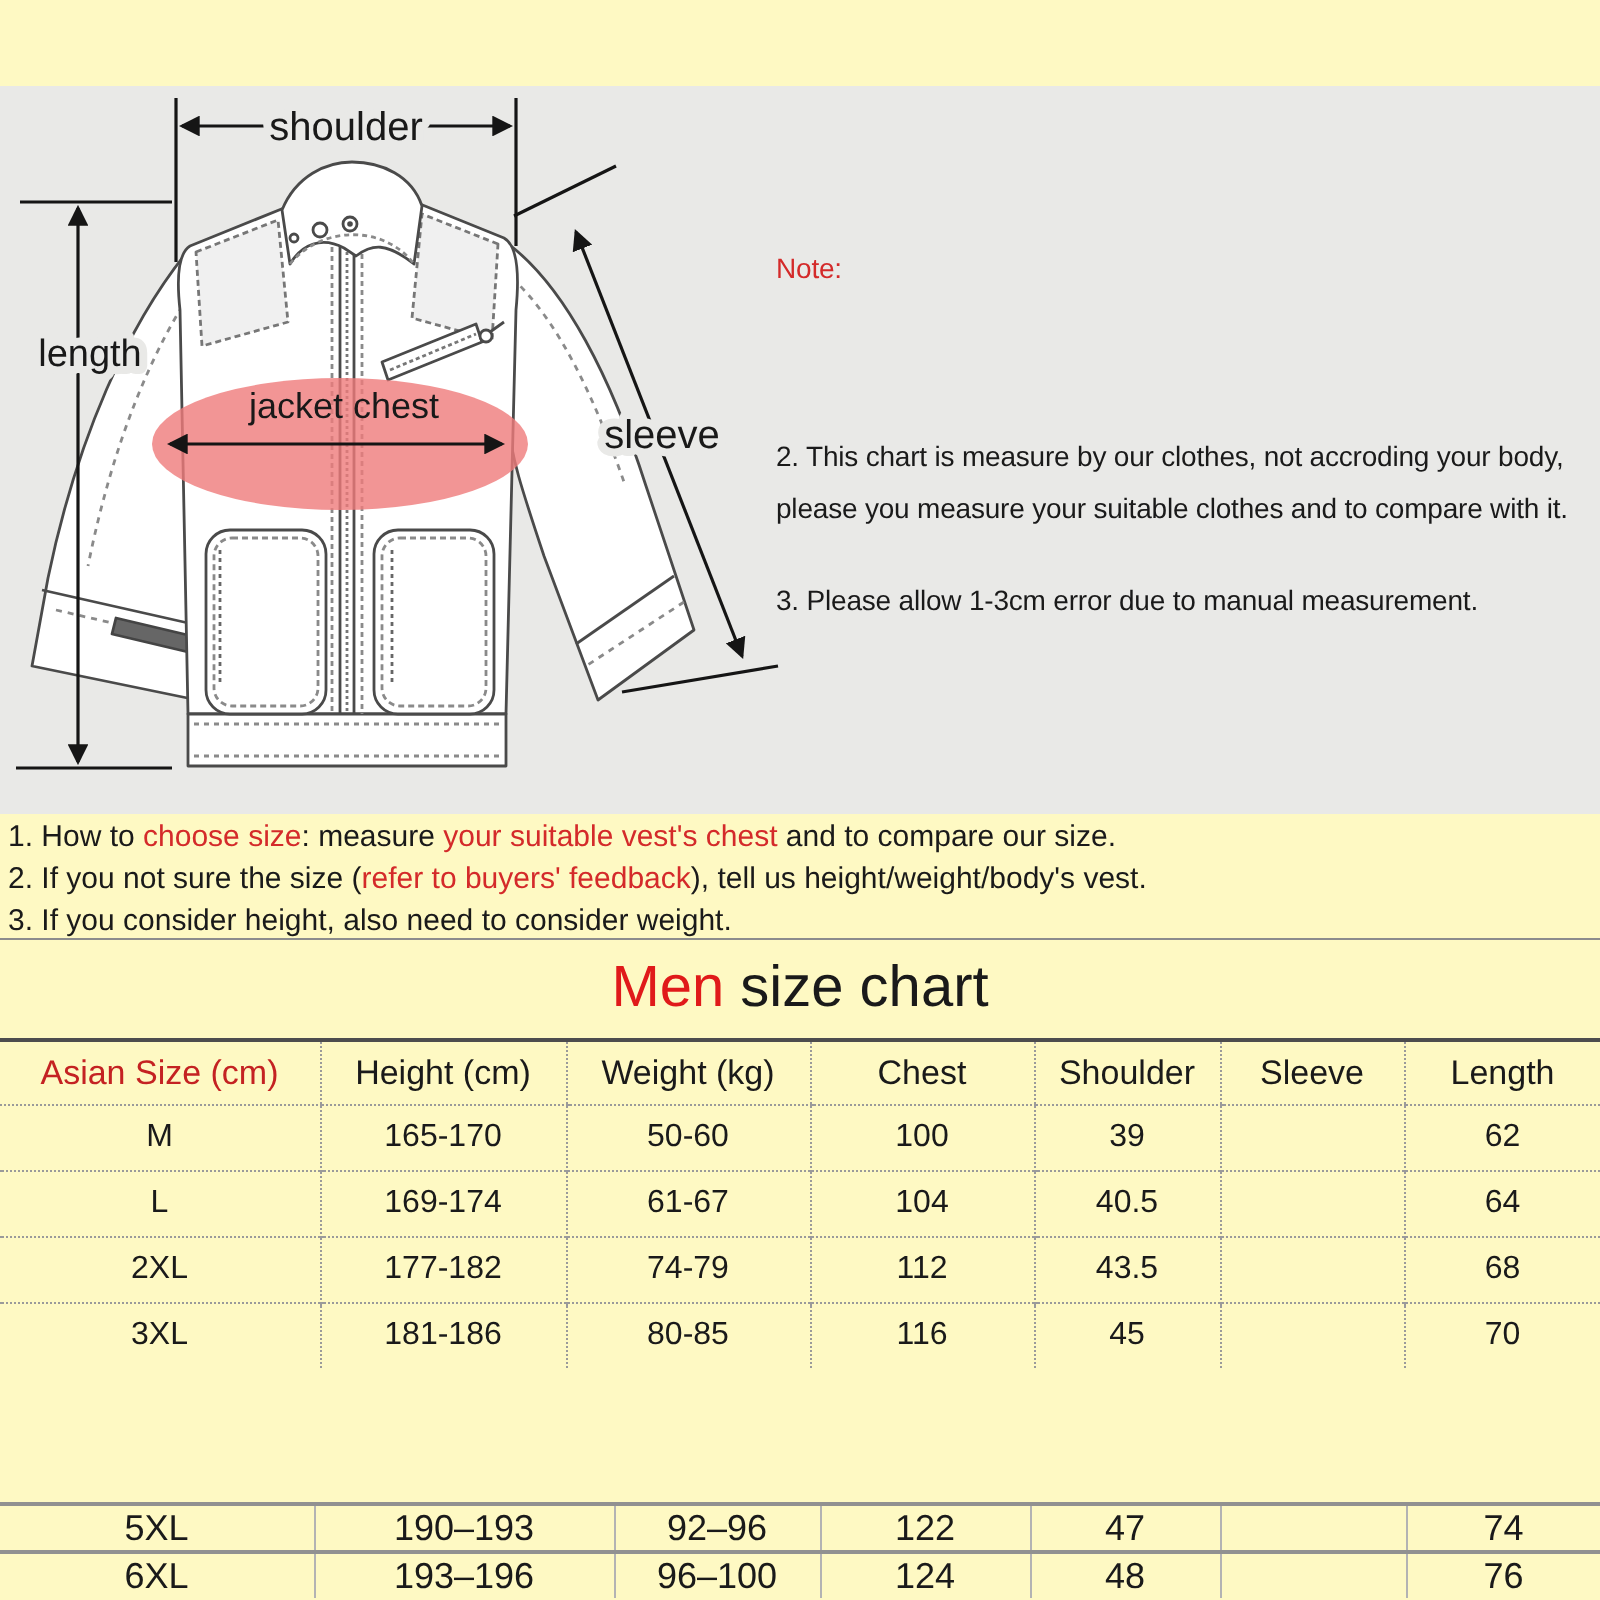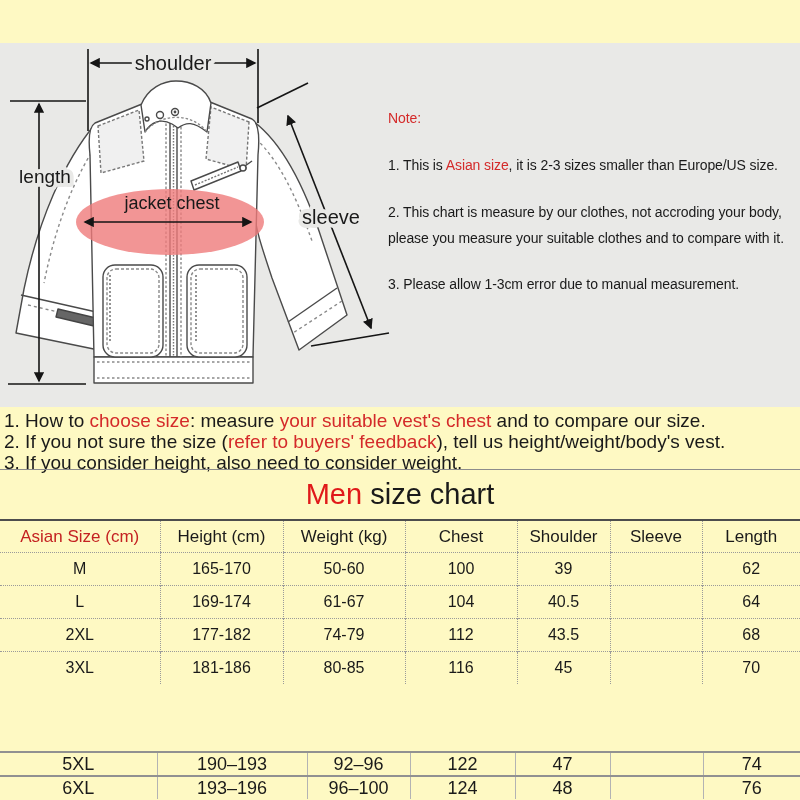--- a/index.html
+++ b/index.html
@@ -1,28 +1,28 @@
 <!DOCTYPE html>
 <html><head>
 <meta charset="utf-8">
 <style>
   html,body{margin:0;padding:0;}
   body{width:800px;height:800px;background:#ffffff;font-family:"Liberation Sans",sans-serif;color:#1a1a1a;}
   .canvas{position:relative;width:800px;height:800px;overflow:hidden;background:#fef9c3;}
   .gray-panel{position:absolute;top:43px;left:0;width:800px;height:364px;background:#e9e9e7;}
   .diagram-svg{position:absolute;top:0;left:0;}
-  .notes{position:absolute;left:388px;top:0;width:412px;height:364px;font-size:14px;letter-spacing:-0.1px;}
+  .notes{position:absolute;left:388px;top:16px;width:412px;height:364px;font-size:14px;letter-spacing:-0.1px;}
   .notes p{position:absolute;margin:0;white-space:nowrap;left:0;}
   .note-title{top:67px;}
   .note-1{top:114px;}
   .note-2a{top:161px;}
   .note-2b{top:187px;}
   .note-3{top:233px;}
   .red{color:#d42a2a;}
-  .tips p{position:absolute;margin:0;left:4px;font-size:19px;white-space:nowrap;}
+  .tips p{position:absolute;margin:0;left:4px;font-size:15px;white-space:nowrap;}
   .tip-1{top:410px;}
   .tip-2{top:431px;}
   .tip-3{top:452px;}
   .divider{position:absolute;top:469px;left:0;width:800px;height:0;border-top:1px solid #8c8c8c;}
   .chart-title{position:absolute;top:476px;left:0;width:800px;text-align:center;font-size:29px;line-height:36px;}
   .title-red{color:#e01a1a;}
   table.main{position:absolute;top:519px;left:0;width:800px;border-collapse:collapse;table-layout:fixed;text-align:center;}
   table.main th{height:31px;font-weight:normal;font-size:17px;border-top:2px solid #4d4d4d;border-bottom:1px dotted #9a9a9a;padding:0;}
   table.main td{height:32px;font-size:16px;padding:0;}
   table.main th + th, table.main td + td{border-left:1px dotted #9a9a9a;}
@@ -112,21 +112,20 @@
       <g font-family="Liberation Sans, sans-serif" fill="#191919">
         <text class="halo" x="173" y="27" text-anchor="middle" font-size="20">shoulder</text>
         <text class="halo" x="45" y="140" text-anchor="middle" font-size="19">length</text>
         <text x="172" y="166" text-anchor="middle" font-size="18">jacket chest</text>
         <text class="halo" x="331" y="181" text-anchor="middle" font-size="20">sleeve</text>
       </g>
     </svg>
 
     <div class="notes">
       <p class="note-title red">Note:</p>
-      <p class="note-1"><span>1. This is </span><span class="red">Asian size</span><span>, it is 2-3 sizes smaller than Europe/US size.</span></p>
       <p class="note-2a">2. This chart is measure by our clothes, not accroding your body,</p>
       <p class="note-2b">please you measure your suitable clothes and to compare with it.</p>
       <p class="note-3">3. Please allow 1-3cm error due to manual measurement.</p>
     </div>
   </div>
 
   <div class="tips">
     <p class="tip-1"><span>1. How to </span><span class="red">choose size</span><span>: measure </span><span class="red">your suitable vest's chest</span><span> and to compare our size.</span></p>
     <p class="tip-2"><span>2. If you not sure the size (</span><span class="red">refer to buyers' feedback</span><span>), tell us height/weight/body's vest.</span></p>
     <p class="tip-3">3. If you consider height, also need to consider weight.</p>

